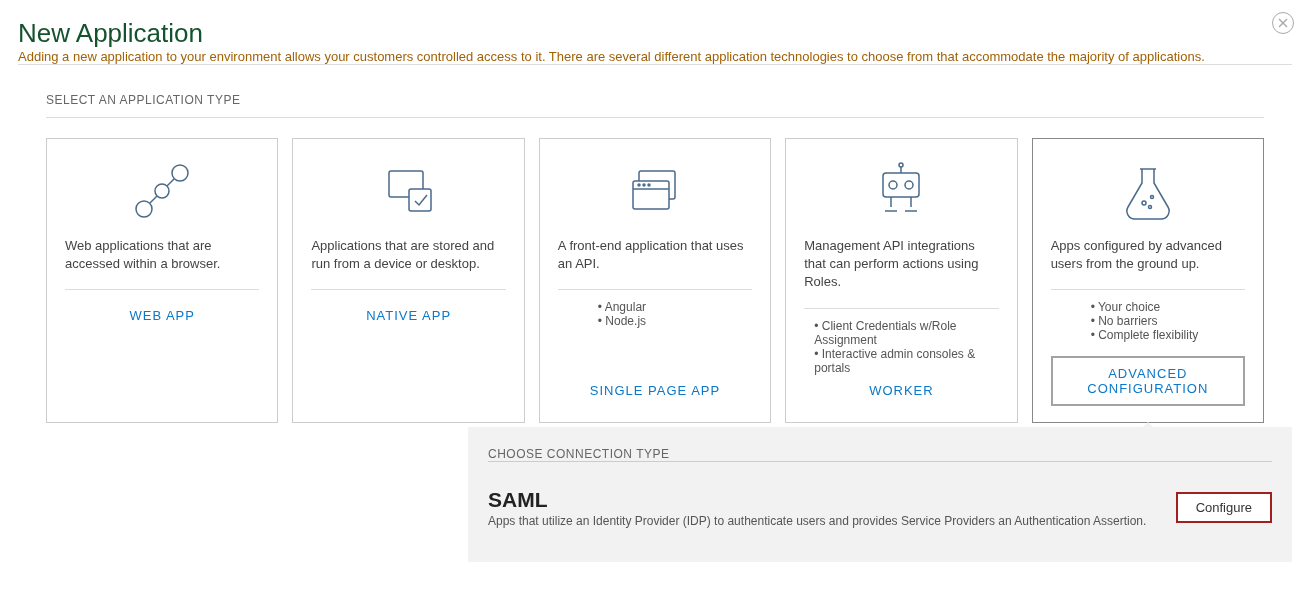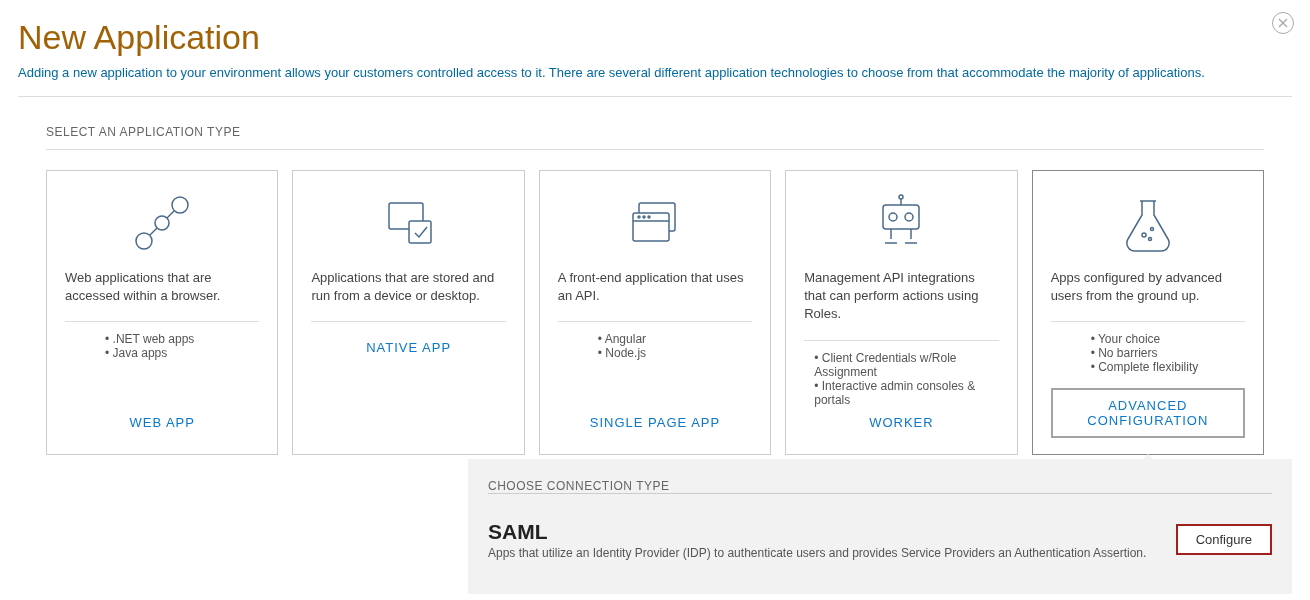--- a/index.html
+++ b/index.html
@@ -10,29 +10,28 @@
       width: 1310px;
       height: 600px;
       overflow: hidden;
       position: relative;
     }
     .header {
       padding: 18px 18px 0 18px;
       position: relative;
     }
     .title {
-      font-size: 34px;
+      font-size: 26px;
       font-weight: 400;
-      color: #a16207;
-      margin-bottom: 8px;
+      color: #14532d;
+      margin-bottom: 0;
     }
     .subtitle {
       font-size: 13px;
-      color: #0369a1;
-      margin-bottom: 16px;
+      color: #a16207;
     }
     .close-btn {
       position: absolute;
       top: 12px;
       right: 16px;
       width: 22px;
       height: 22px;
       border: 1.5px solid #aaa;
       border-radius: 50%;
       display: flex;
@@ -194,24 +193,20 @@
       <svg viewBox="0 0 60 60" fill="none" stroke="currentColor" stroke-width="1.5">
         <circle cx="48" cy="12" r="8"></circle>
           <circle cx="30" cy="30" r="7"></circle>
           <circle cx="12" cy="48" r="8"></circle>
         <line x1="42" y1="18" x2="35" y2="25"></line>
           <line x1="25" y1="35" x2="18" y2="42"></line>
       </svg>
     </div>
     <p class="card-desc">Web applications that are accessed within a browser.</p>
     <hr class="card-rule">
-    <ul class="card-list">
-      <li>.NET web apps</li>
-      <li>Java apps</li>
-    </ul>
     <button class="card-btn">WEB APP</button>
   </div>
 
   <div class="card">
     <div class="card-icon">
       <svg viewBox="0 0 60 60" fill="none" stroke="currentColor" stroke-width="1.5">
         <rect x="10" y="10" width="34" height="26" rx="2"></rect>
         <rect x="30" y="28" width="22" height="22" rx="2" fill="#fff"></rect>
         <polyline points="36,40 40,44 48,34"></polyline>
         <line x1="14" y1="14" x2="14" y2="14"></line>

